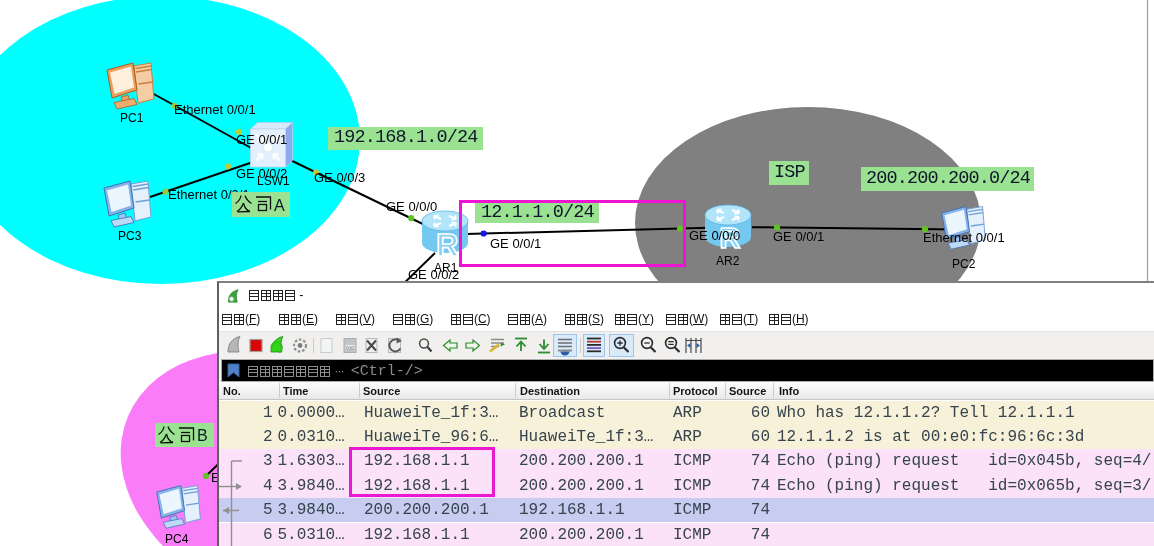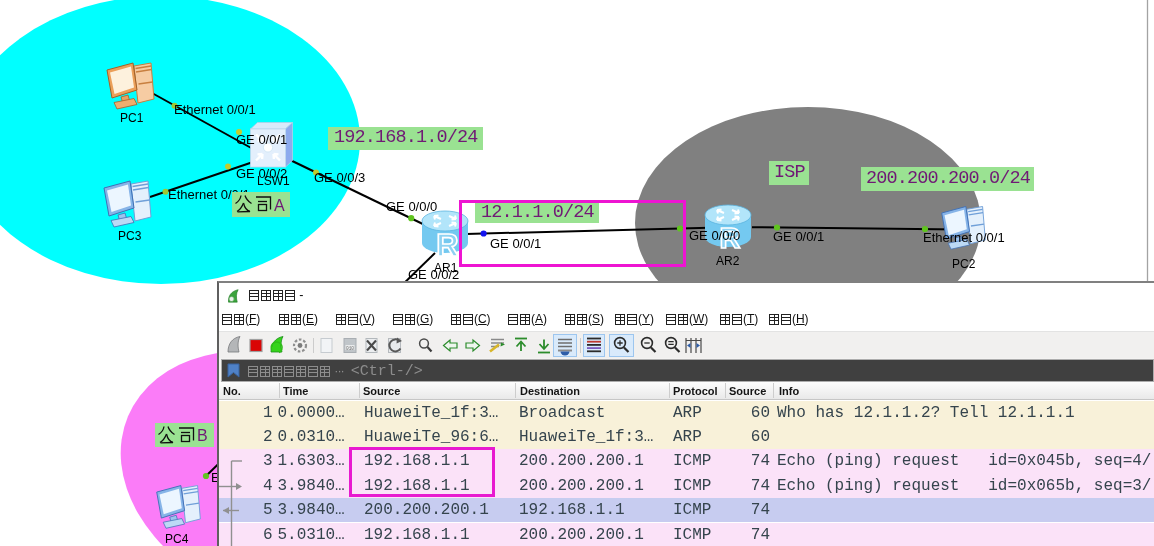--- a/index.html
+++ b/index.html
@@ -1,40 +1,40 @@
 <!DOCTYPE html>
 <html><head><meta charset="utf-8">
 <style>
 html,body{margin:0;padding:0}
 body{width:1154px;height:546px;overflow:hidden;position:relative;background:#fff;
  font-family:"Liberation Sans",sans-serif}
 .abs{position:absolute}
 .plbl{position:absolute;font-size:13px;color:#000;white-space:pre;z-index:6}
 .dlbl{position:absolute;font-size:12px;color:#000;white-space:pre;z-index:6}
-.gbox{position:absolute;background:#9ae292;color:#701a75;font-family:"Liberation Mono",monospace;
+.gbox{position:absolute;background:#9ae292;color:#0f172a;font-family:"Liberation Mono",monospace;
  white-space:pre;z-index:7;line-height:18px}
 
 .h{display:inline-block;width:10.2px;height:10.8px;border:1px solid #222;position:relative;
  vertical-align:-1.5px;margin:0 0.9px;box-sizing:border-box}
 .h i{position:absolute;left:0;right:0;top:30%;height:1px;background:#222}
 .h b{position:absolute;left:0;right:0;top:62%;height:1px;background:#222}
 .h u{position:absolute;top:0;bottom:0;left:45%;width:1px;background:#222}
 
 .hg{border-color:#8d8d8d}
 .hg i,.hg b,.hg u{background:#8d8d8d}
 
 #ws{position:absolute;left:217px;top:281px;width:937px;height:265px;z-index:10;
  background:#fff;border-left:2px solid #5f5f5f;border-top:2px solid #808080;box-sizing:border-box}
 #wtitle{position:absolute;left:0;top:0;width:100%;height:25px;background:#fff}
 #wmenu{position:absolute;left:0;top:25px;width:100%;height:23px;background:#fff;font-size:12px;color:#111}
 #wmenu span{position:absolute;top:4px;white-space:nowrap}
 #wtool{position:absolute;left:0;top:48px;width:100%;height:27px;background:#f1f0ef;
  border-top:1px solid #e3e3e3;box-sizing:border-box}
 #wfilter{position:absolute;left:0;top:75px;width:100%;height:24px;background:#f4f3f2}
-#wfinput{position:absolute;left:2px;top:1px;right:0;height:21px;background:#404040;border:1px solid #adadad}
+#wfinput{position:absolute;left:2px;top:1px;right:0;height:21px;background:#000000;border:1px solid #adadad}
 #whead{position:absolute;left:0;top:99px;width:100%;height:18px;
  background:linear-gradient(#fdfdfd,#e9e9e9);border-bottom:1px solid #c6c6c6;box-sizing:border-box;
  font-family:Liberation Sans, sans-serif;font-weight:bold;font-size:11px;color:#141414}
 #whead span{position:absolute;top:3px}
 #whead i{position:absolute;top:1px;bottom:1px;width:1px;background:#cdcdcd}
 #wrows{position:absolute;left:0;top:117.5px;width:100%;height:148px;
  font-family:"Liberation Mono",monospace;font-size:16px;color:#35444d}
 .row{position:absolute;left:0;width:100%;height:24.4px;white-space:pre}
 .row span{position:absolute;top:3px}
 .r-end{transform:translateX(-100%)}
@@ -292,20 +292,21 @@
     <div class="row" style="top:0;background:#f8f1d9">
       <span class="r-end" style="left:53.5px">1</span><span style="left:58.5px">0.0000…</span>
       <span style="left:145px">HuaweiTe_1f:3…</span><span style="left:300px">Broadcast</span>
       <span style="left:454px">ARP</span><span class="r-end" style="left:551px">60</span>
       <span style="left:558px">Who has 12.1.1.2? Tell 12.1.1.1</span>
     </div>
     <div class="row" style="top:24.4px;background:#f8f1d9">
       <span class="r-end" style="left:53.5px">2</span><span style="left:58.5px">0.0310…</span>
       <span style="left:145px">HuaweiTe_96:6…</span><span style="left:300px">HuaweiTe_1f:3…</span>
       <span style="left:454px">ARP</span><span class="r-end" style="left:551px">60</span>
+      <span style="left:558px">12.1.1.2 is at 00:e0:fc:96:6c:3d</span>
     </div>
     <div class="row" style="top:48.8px;background:#fbe2f8">
       <span class="r-end" style="left:53.5px">3</span><span style="left:58.5px">1.6303…</span>
       <span style="left:145px">192.168.1.1</span><span style="left:300px">200.200.200.1</span>
       <span style="left:454px">ICMP</span><span class="r-end" style="left:551px">74</span>
       <span style="left:558px">Echo (ping) request   id=0x045b, seq=4/</span>
     </div>
     <div class="row" style="top:73.2px;background:#fbe2f8">
       <span class="r-end" style="left:53.5px">4</span><span style="left:58.5px">3.9840…</span>
       <span style="left:145px">192.168.1.1</span><span style="left:300px">200.200.200.1</span>

